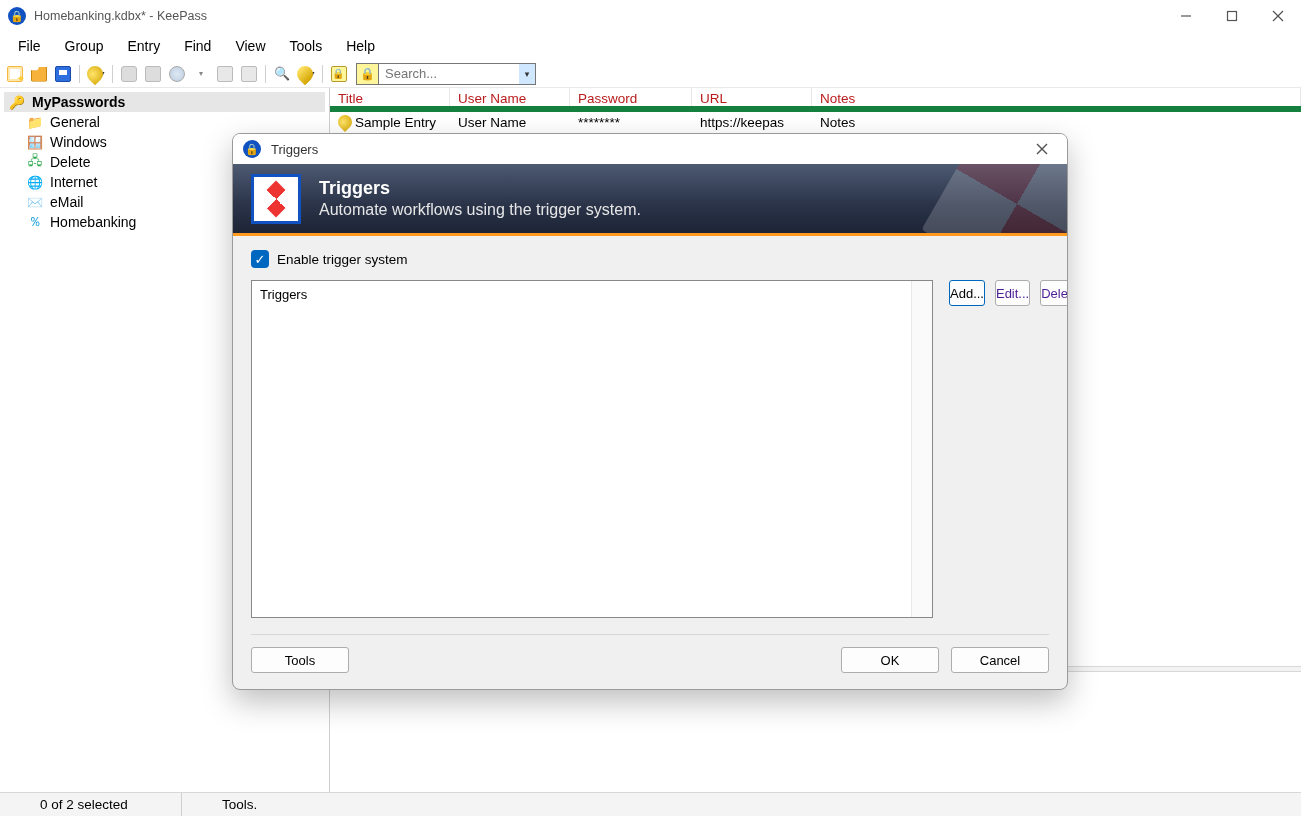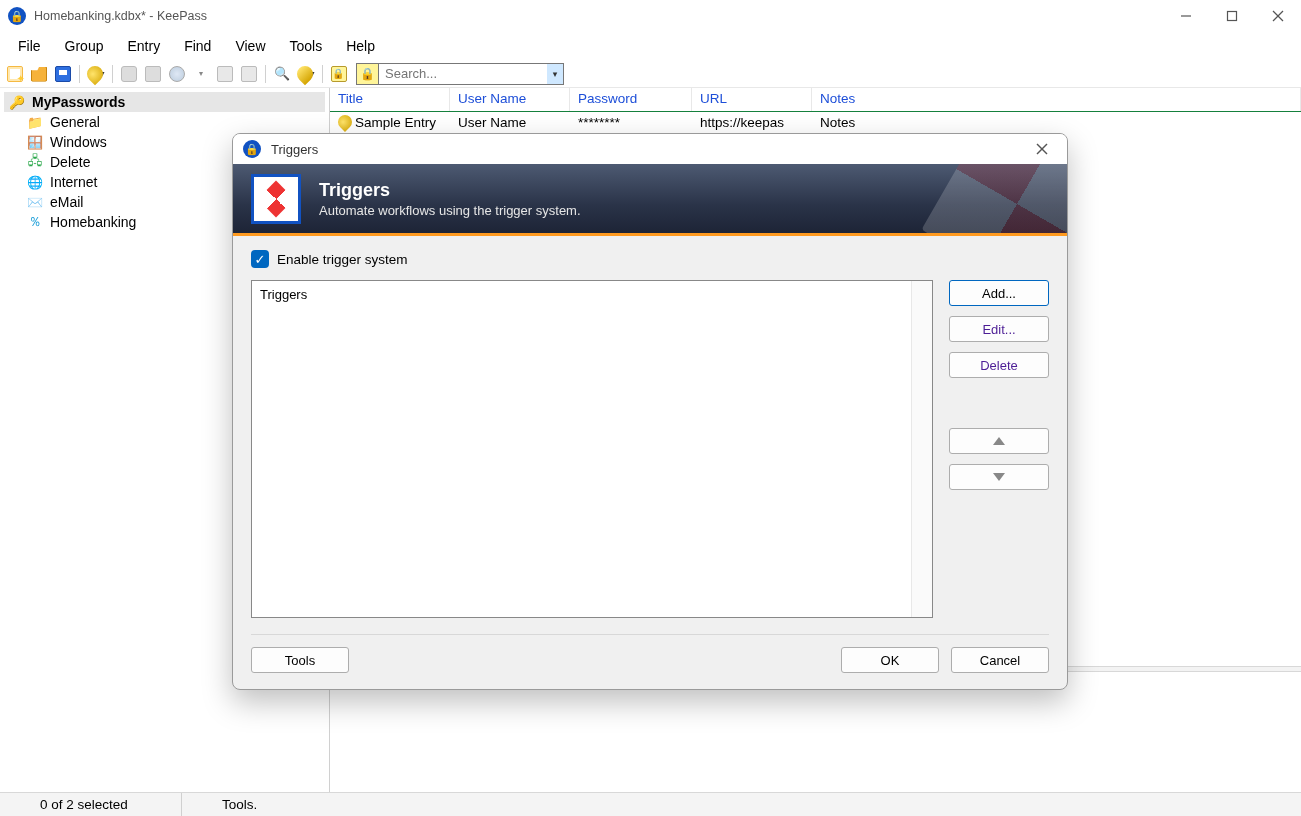--- a/index.html
+++ b/index.html
@@ -15,35 +15,35 @@
 
 .menubar { height: 28px; display:flex; align-items:center; padding: 0 8px; font-size:14px; color:#000; gap: 4px; }
 .menubar .menu-item { padding: 2px 10px; }
 
 
 .toolbar { height: 28px; display:flex; align-items:center; padding: 0 4px; gap:2px; border-bottom: 1px solid #e8e8e8; }
 .tb-btn { width:22px; height:22px; display:flex; align-items:center; justify-content:center; }
 .tb-sep { width:1px; height:18px; background:#d0d0d0; margin:0 3px; }
 .search-wrap { display:flex; align-items:center; border:1px solid #777; height:22px; margin-left:4px; }
 .search-lock { width:22px; height:20px; border-right:1px solid #777; background:#fff59a; display:flex; align-items:center; justify-content:center; font-size:12px; }
-.search-input { border:none; outline:none; height:20px; width:168px; padding:0 6px; font-size:13px; color:#666; }
+.search-input { border:none; outline:none; height:20px; width:140px; padding:0 6px; font-size:13px; color:#666; }
 .search-drop { width:16px; height:20px; background:#cfe8ff; display:flex; align-items:center; justify-content:center; font-size:9px; color:#333; }
 
 
 .ic { width:16px; height:16px; border-radius:2px; display:inline-block; }
 
 
 .workarea { position:absolute; top:88px; bottom:24px; left:0; right:0; display:flex; }
 .tree-pane { width:330px; border-right:1px solid #d0d0d0; padding:4px 4px; font-size:14px; overflow:hidden; }
 .tree-root { display:flex; align-items:center; gap:6px; padding:2px 4px; background:#e6e6e6; font-weight:bold; }
 .tree-child { display:flex; align-items:center; gap:6px; padding:2px 4px 2px 22px; }
 .tree-icon { width:18px; height:16px; display:flex; align-items:center; justify-content:center; font-size:13px; }
 
 .list-pane { flex:1; display:flex; flex-direction:column; }
-.list-header { display:flex; height:24px; border-bottom:1px solid #15803d; background:#fff; font-size:13.5px; color:#1d4ed8; }
+.list-header { display:flex; height:24px; border-bottom:6px solid #15803d; background:#fff; font-size:13.5px; color:#b91c1c; }
 .list-header .col { border-right:1px solid #e8e8e8; padding:3px 8px; }
 .col-title{width:120px;} .col-user{width:120px;} .col-pass{width:122px;} .col-url{width:120px;} .col-notes{flex:1;}
 .list-row { display:flex; height:24px; font-size:13.5px; color:#000; }
 .list-row .cell{ padding:3px 8px; overflow:hidden; white-space:nowrap; text-overflow:ellipsis;}
 .key-ic { display:inline-block; width:14px; height:14px; margin-right:3px; vertical-align:-2px;}
 
 .hpane-sep { height:6px; background:#f3f3f3; border-top:1px solid #d8d8d8; border-bottom:1px solid #d8d8d8; margin-top:auto; }
 .detail-pane { height:120px; background:#fff; }
 
 
@@ -54,29 +54,29 @@
 
 .dialog-backdrop { position:absolute; inset:0; }
 .dialog { position:absolute; left:232px; top:133px; width:836px; height:557px; background:#f0f0f0; border:1px solid #9a9a9a; border-radius:8px; box-shadow:0 12px 30px rgba(0,0,0,.25); display:flex; flex-direction:column; overflow:hidden;}
 .dlg-title { height:30px; background:#fff; display:flex; align-items:center; padding:0 10px; font-size:13px; color:#333;}
 .dlg-title .dlg-ic { width:18px; height:18px; border-radius:50%; background:#1152c2; margin-right:10px; color:#fff; display:flex; align-items:center; justify-content:center; font-size:11px;}
 .dlg-title .close { margin-left:auto; width:30px; height:30px; display:flex; align-items:center; justify-content:center; color:#555;}
 .dlg-banner { height:72px; background:linear-gradient(#4d5a72,#2a3348 60%,#1d2436); border-bottom:3px solid #ff9a1f; display:flex; align-items:center; padding:0 18px; position:relative; overflow:hidden;}
 .dlg-banner .big-ic { width:50px; height:50px; background:#fff; border:3px solid #1152c2; display:flex; align-items:center; justify-content:center; margin-right:18px;}
 .dlg-banner .big-ic .inner { width:26px; height:26px; background:conic-gradient(#fff 0 25%, #e33 0 50%, #fff 0 75%, #e33 0); transform:rotate(45deg);}
 .dlg-banner h2 { color:#fff; font-size:18px; font-weight:600; margin-bottom:2px;}
-.dlg-banner p { color:#e6e6e6; font-size:13px;}
+.dlg-banner p { color:#e6e6e6; font-size:16px;}
 .dlg-banner .ghost { position:absolute; right:-20px; top:-30px; width:140px; height:140px; opacity:.18; background:conic-gradient(#fff 0 25%, #e33 0 50%, #fff 0 75%, #e33 0); transform:rotate(30deg); border-radius:4px;}
 .dlg-body { flex:1; padding:14px 18px 0 18px; display:flex; flex-direction:column; }
 .chk-row { display:flex; align-items:center; gap:8px; font-size:13.5px; color:#000; margin-bottom:12px;}
 .chk { width:18px; height:18px; border-radius:4px; background:#0067c0; display:flex; align-items:center; justify-content:center; color:#fff; font-size:13px;}
 .body-split { flex:1; display:flex; gap:16px; }
 .list-box { flex:1; background:#fff; border:1px solid #888; padding:6px 8px; font-size:13px; color:#000; position:relative;}
 .list-box::after { content:""; position:absolute; right:0; top:0; width:20px; height:100%; border-left:1px solid #e8e8e8; background:#fafafa;}
-.side-btns { width:100px; display:flex; flex-direction:column; gap:10px; }
+.side-btns { width:100px; display:flex; gap:10px; }
 .btn { height:26px; border:1px solid #adadad; background:#fdfdfd; border-radius:3px; font-size:13px; color:#000; display:flex; align-items:center; justify-content:center;}
 .btn.primary { border-color:#0067c0; color:#000;}
 .btn.disabled { color:#4c1d95; }
 .btn.icon-only{ font-size:14px; color:#777;}
 .dlg-sep { height:1px; background:#d8d8d8; margin:16px 0 12px; }
 .dlg-footer { display:flex; padding:0 18px 16px; gap:12px;}
 .dlg-footer .spacer{ flex:1;}
 .dlg-footer .fbtn { width:98px; height:26px; border:1px solid #adadad; background:#fdfdfd; border-radius:3px; font-size:13px; display:flex; align-items:center; justify-content:center;}
 </style>
 </head>

